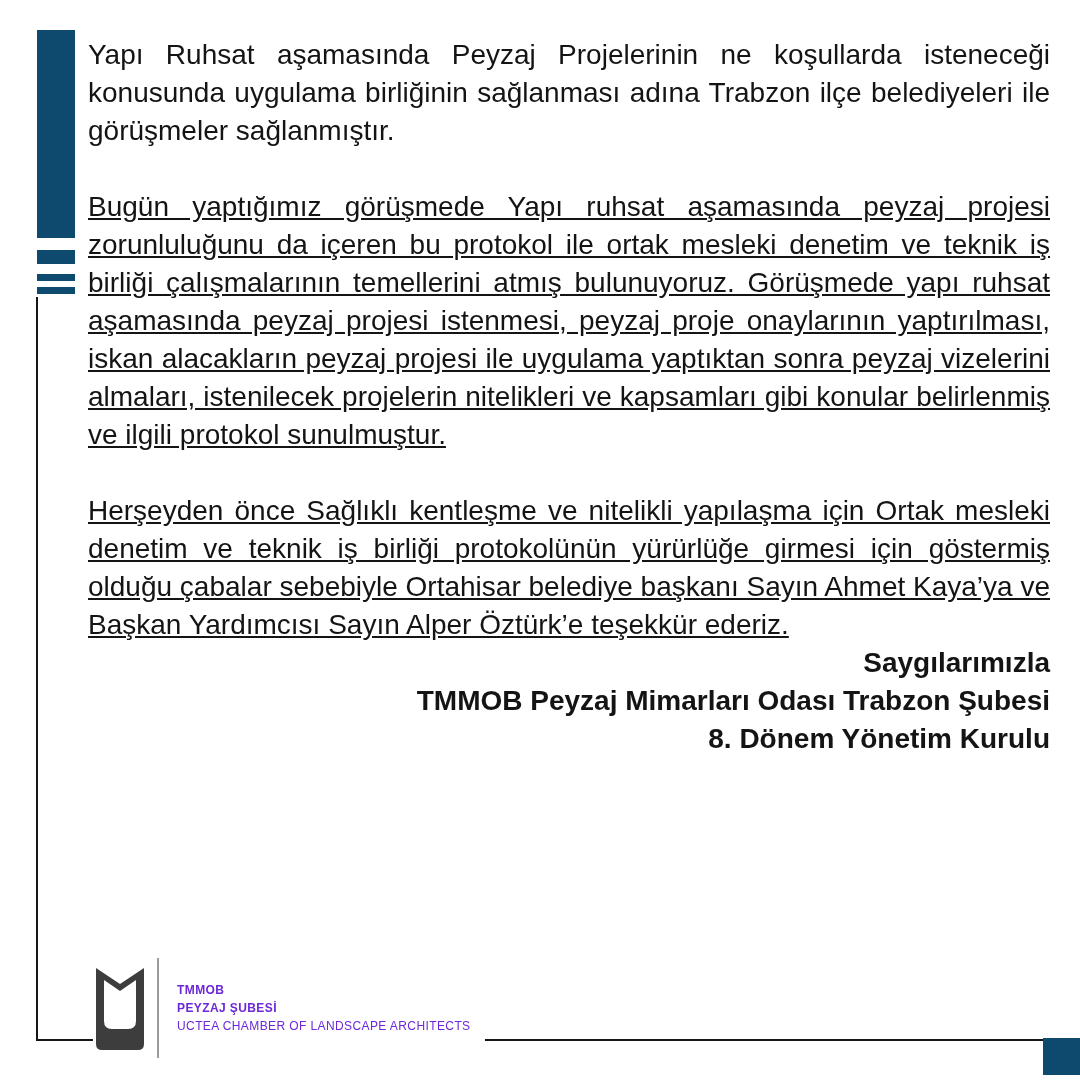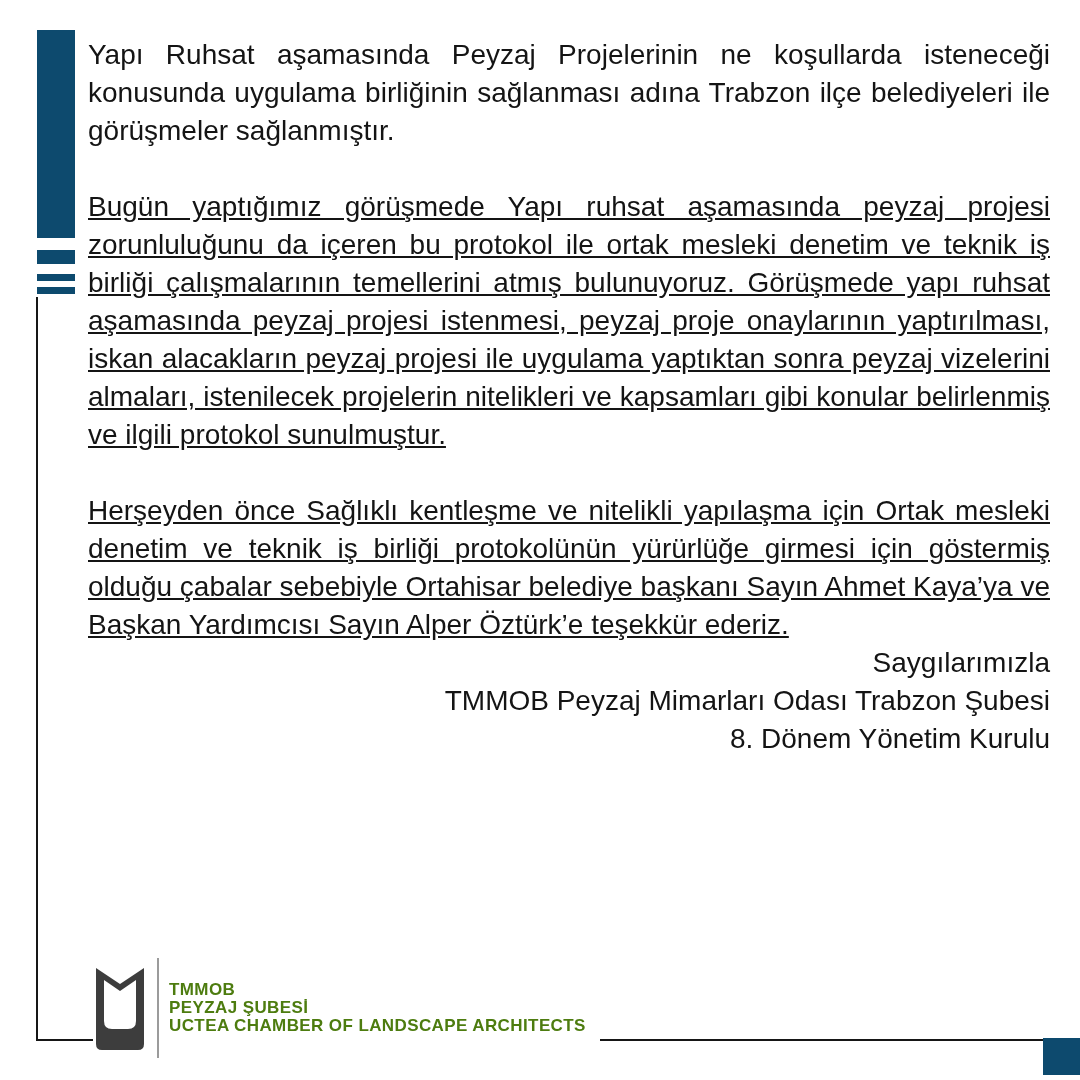--- a/index.html
+++ b/index.html
@@ -35,40 +35,40 @@
     width: 37px; height: 42px; background: #0d4a6e;
   }
 
   
   .text-block {
     position: absolute; left: 88px; top: 36px; width: 962px;
     font-size: 28px; line-height: 38px; color: #141414;
   }
   .para { text-align: justify; margin: 0; }
   .para.spaced { margin-top: 38px; text-decoration: underline; }
-  .signoff { text-align: right; }
+  .signoff { text-align: right; font-weight: bold; }
 
   
   .footer-group {
     position: absolute; left: 93px; top: 958px; height: 100px;
     display: flex; align-items: center;
     background: #ffffff; padding-right: 14px;
     z-index: 2;
   }
   .logo-glyph { width: 54px; height: 90px; display: block; }
   .footer-divider {
     width: 2px; height: 100px; background: #9b9b9b; margin-left: 10px;
   }
   .footer-text {
-    margin-left: 10px;
-    font-size: 17px; line-height: 18px; letter-spacing: 0.4px;
-    color: #4d7c0f; white-space: nowrap;
+    margin-left: 18px;
+    font-size: 12px; line-height: 18px; letter-spacing: 0.4px;
+    color: #6d28d9; white-space: nowrap;
   }
   .footer-text .tr { font-weight: 700; }
-  .footer-text .en { font-weight: 700; }
+  .footer-text .en { font-weight: 400; }
 </style>
 </head>
 <body>
 
 <div class="canvas">
 
   <div class="accent accent-bar-large"></div>
   <div class="accent accent-bar-medium"></div>
   <div class="accent accent-line-1"></div>
   <div class="accent accent-line-2"></div>

